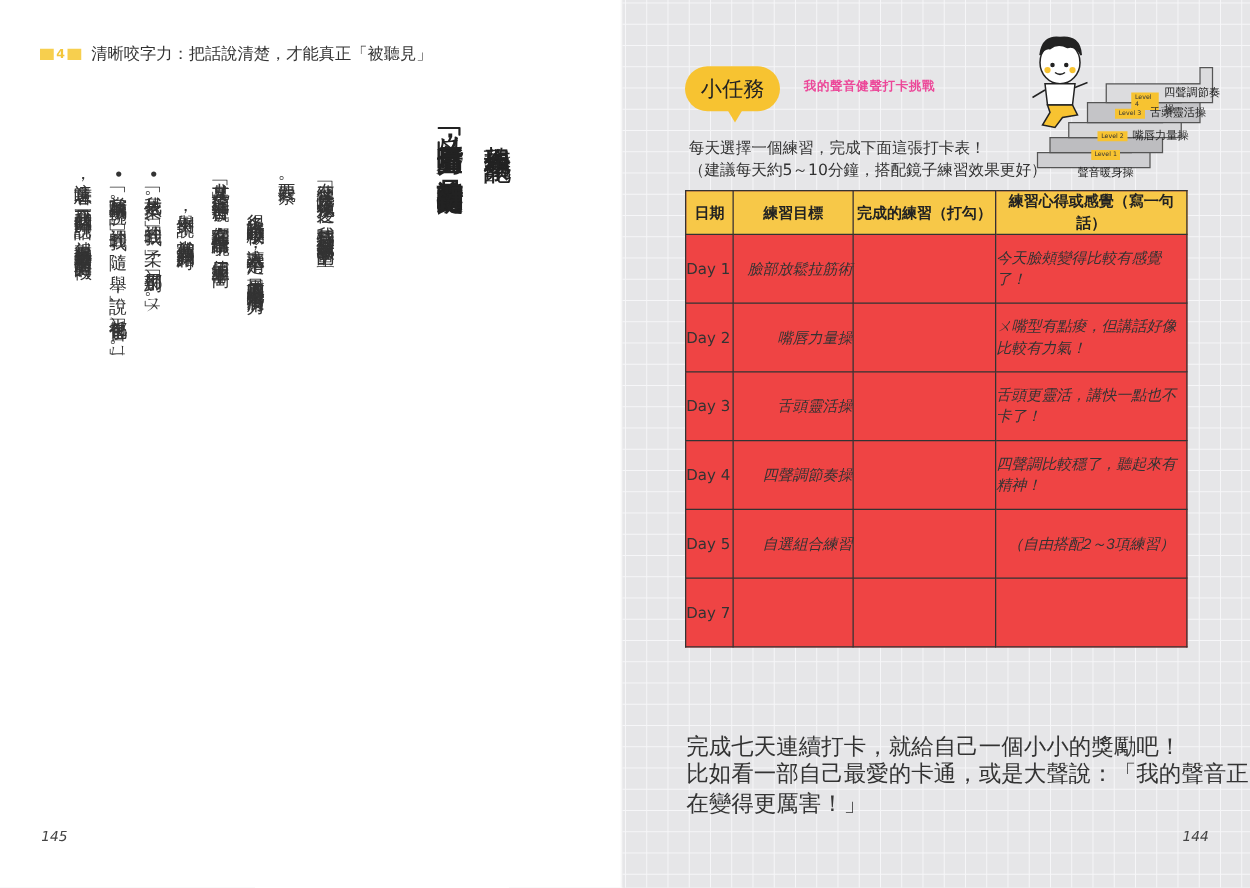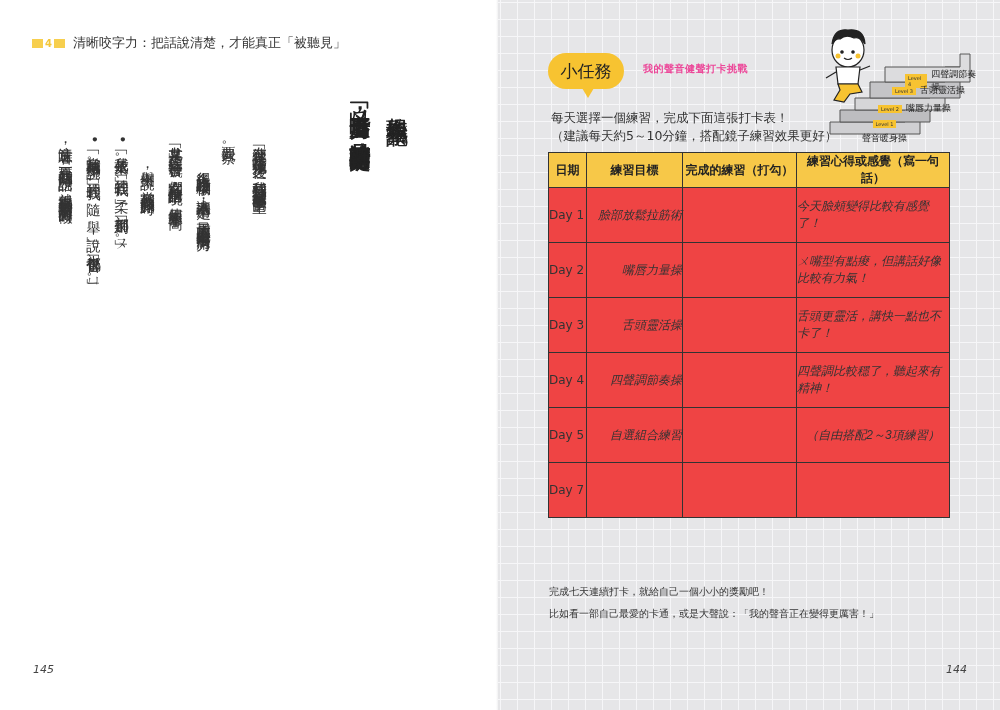--- a/index.html
+++ b/index.html
@@ -42,21 +42,21 @@
   .lvl .badge { background:#f7c331; font-size:5px; padding:1px 3px; color:#333; }
 
   table.log { position:absolute; left:548px; top:152px; width:401px; border-collapse:collapse; background:#ef4444; table-layout:fixed; }
   table.log th { background:#f7c848; font-size:12px; font-weight:bold; color:#222; height:24px; border:1.5px solid #333; padding:0; }
   table.log td { border:1.5px solid #333; height:54px; font-size:12px; color:#333; padding:0; vertical-align:middle; }
   td.day { padding-left:3px; font-size:12px; color:#222; }
   td.goal { text-align:right;font-style:italic; }
   td.note { padding-left:8px; font-family:Liberation Sans, sans-serif; font-size:11px; line-height:17px; color:#222; font-style:italic; }
   td.note.center { text-align:center; padding-left:0; }
 
-  .footer-text { position:absolute; left:549px; font-size:10px; color:#333; }
+  .footer-text { position:absolute; left:549px; font-size:18px; color:#333; }
 </style>
 </head>
 <body>
 
 <div class="page-left">
   <div class="run-head">
     <span class="chap-tag">
       <span class="blk"></span>
       <span class="num">4</span>
       <span class="blk"></span>

